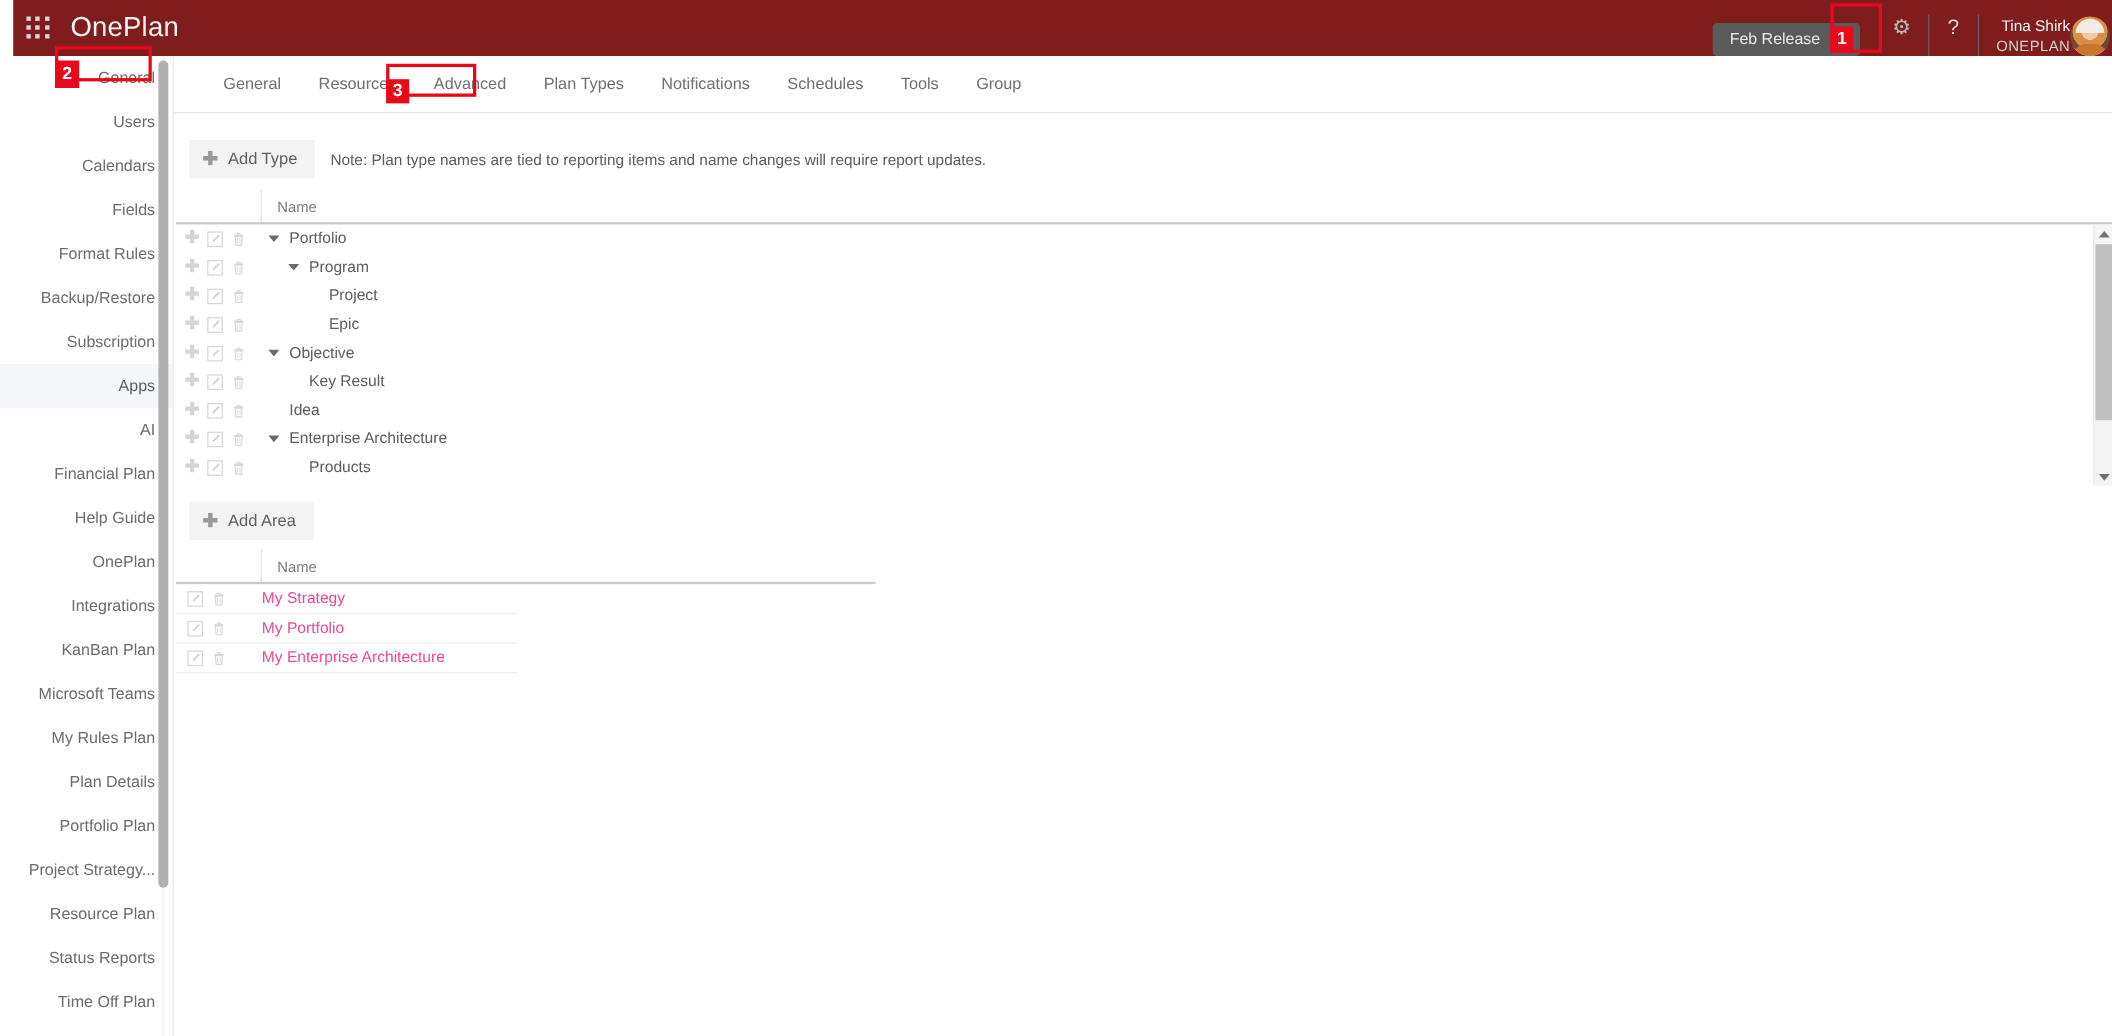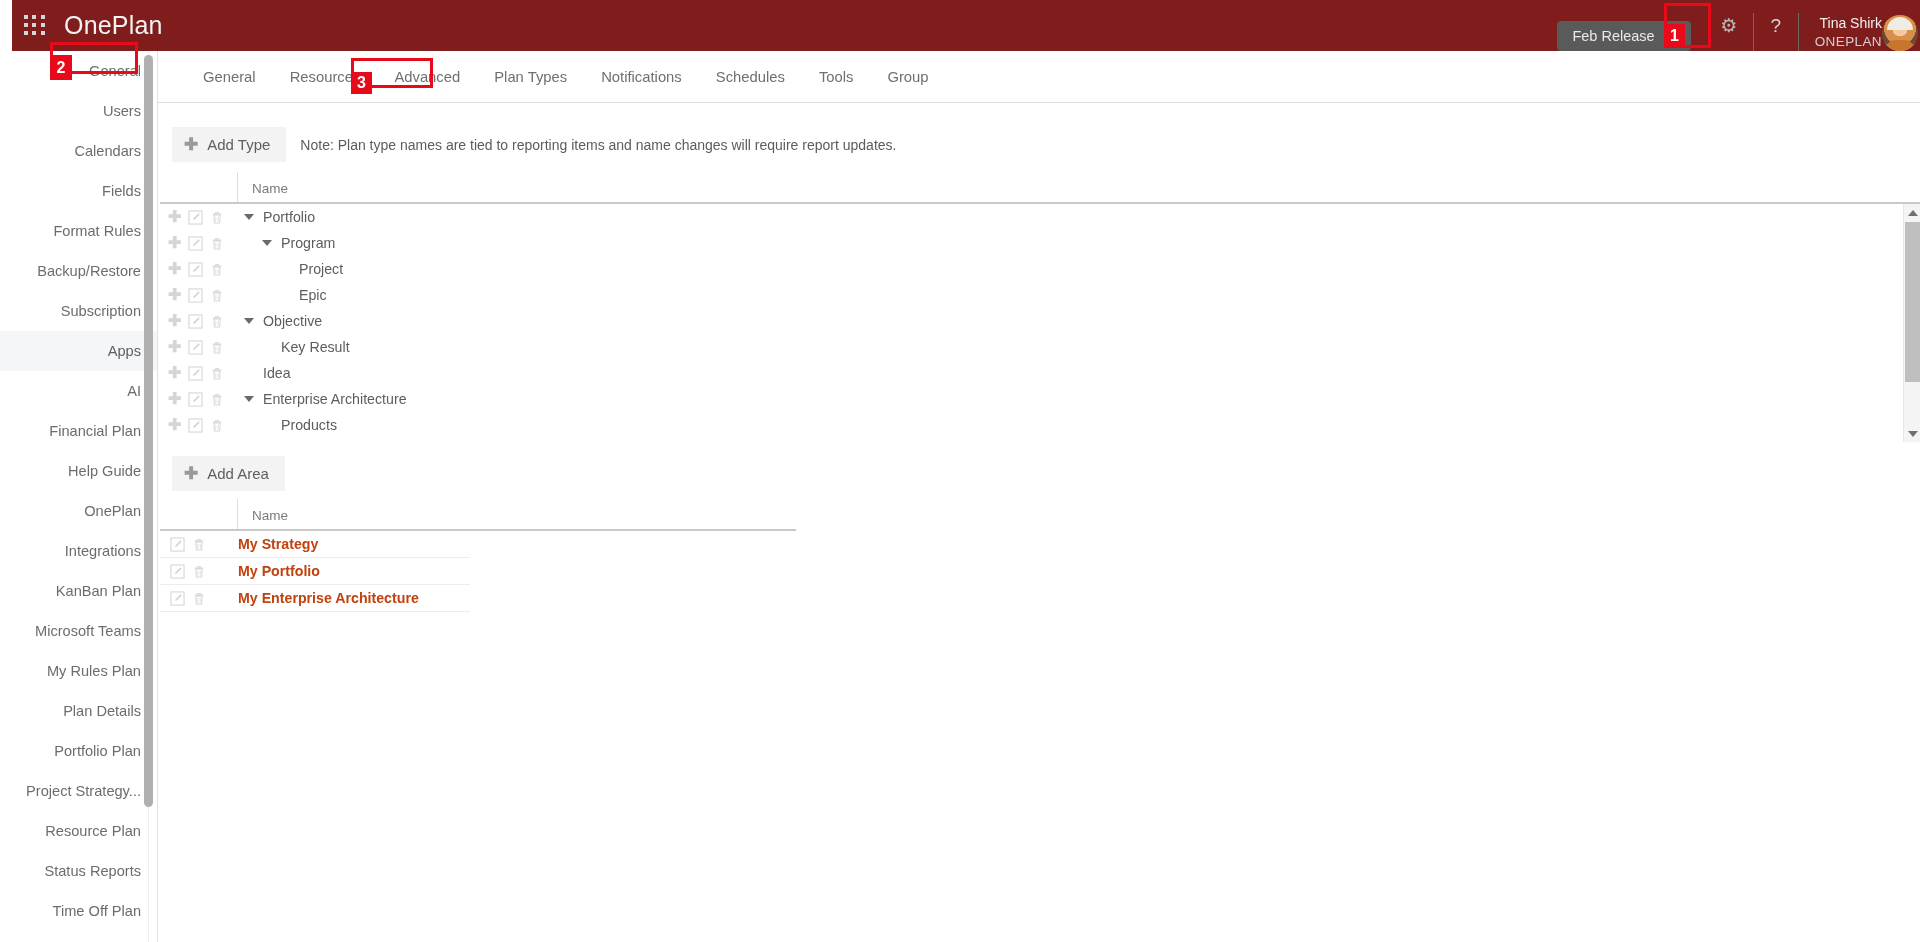--- a/index.html
+++ b/index.html
@@ -153,21 +153,21 @@
   
   .area-grid { margin-top: 10px; width: 636px; }
   .area-head { display:flex; align-items:flex-end; height: 30px; border-bottom: 2px solid #c9c9c9; }
   .ah-actions { width: 78px; height: 30px; border-right: 1px solid #dedede; }
   .ah-name { flex:1; color:#7b7b7b; font-size:13.5px; padding-left: 14px; padding-bottom: 6px; }
   .arow {
     display:flex; align-items:center; height: 27px; padding-left: 8px;
     border-bottom: 1px solid #ededed; width: 310px;
   }
   .arow .acts { width: 70px; display:flex; align-items:center; gap: 7px; padding-left: 2px;}
-  .aname { color: #c2410c; font-size: 14.2px; font-weight: bold; }
+  .aname { color: #ec4899; font-size: 14.2px; }
 
   
   .tree-scroll {
     position: absolute; right: 0px; top: 0px; width: 17px; height: 238px;
     background: #f4f4f4; border-left: 1px solid #e6e6e6; z-index: 8;
   }
   .ts-arrow {
     width: 17px; height: 17px; display:flex; align-items:center; justify-content:center; cursor:pointer;
   }
   .ts-up { width:0;height:0;border-left:5px solid transparent;border-right:5px solid transparent;border-bottom:6px solid #707070; }

